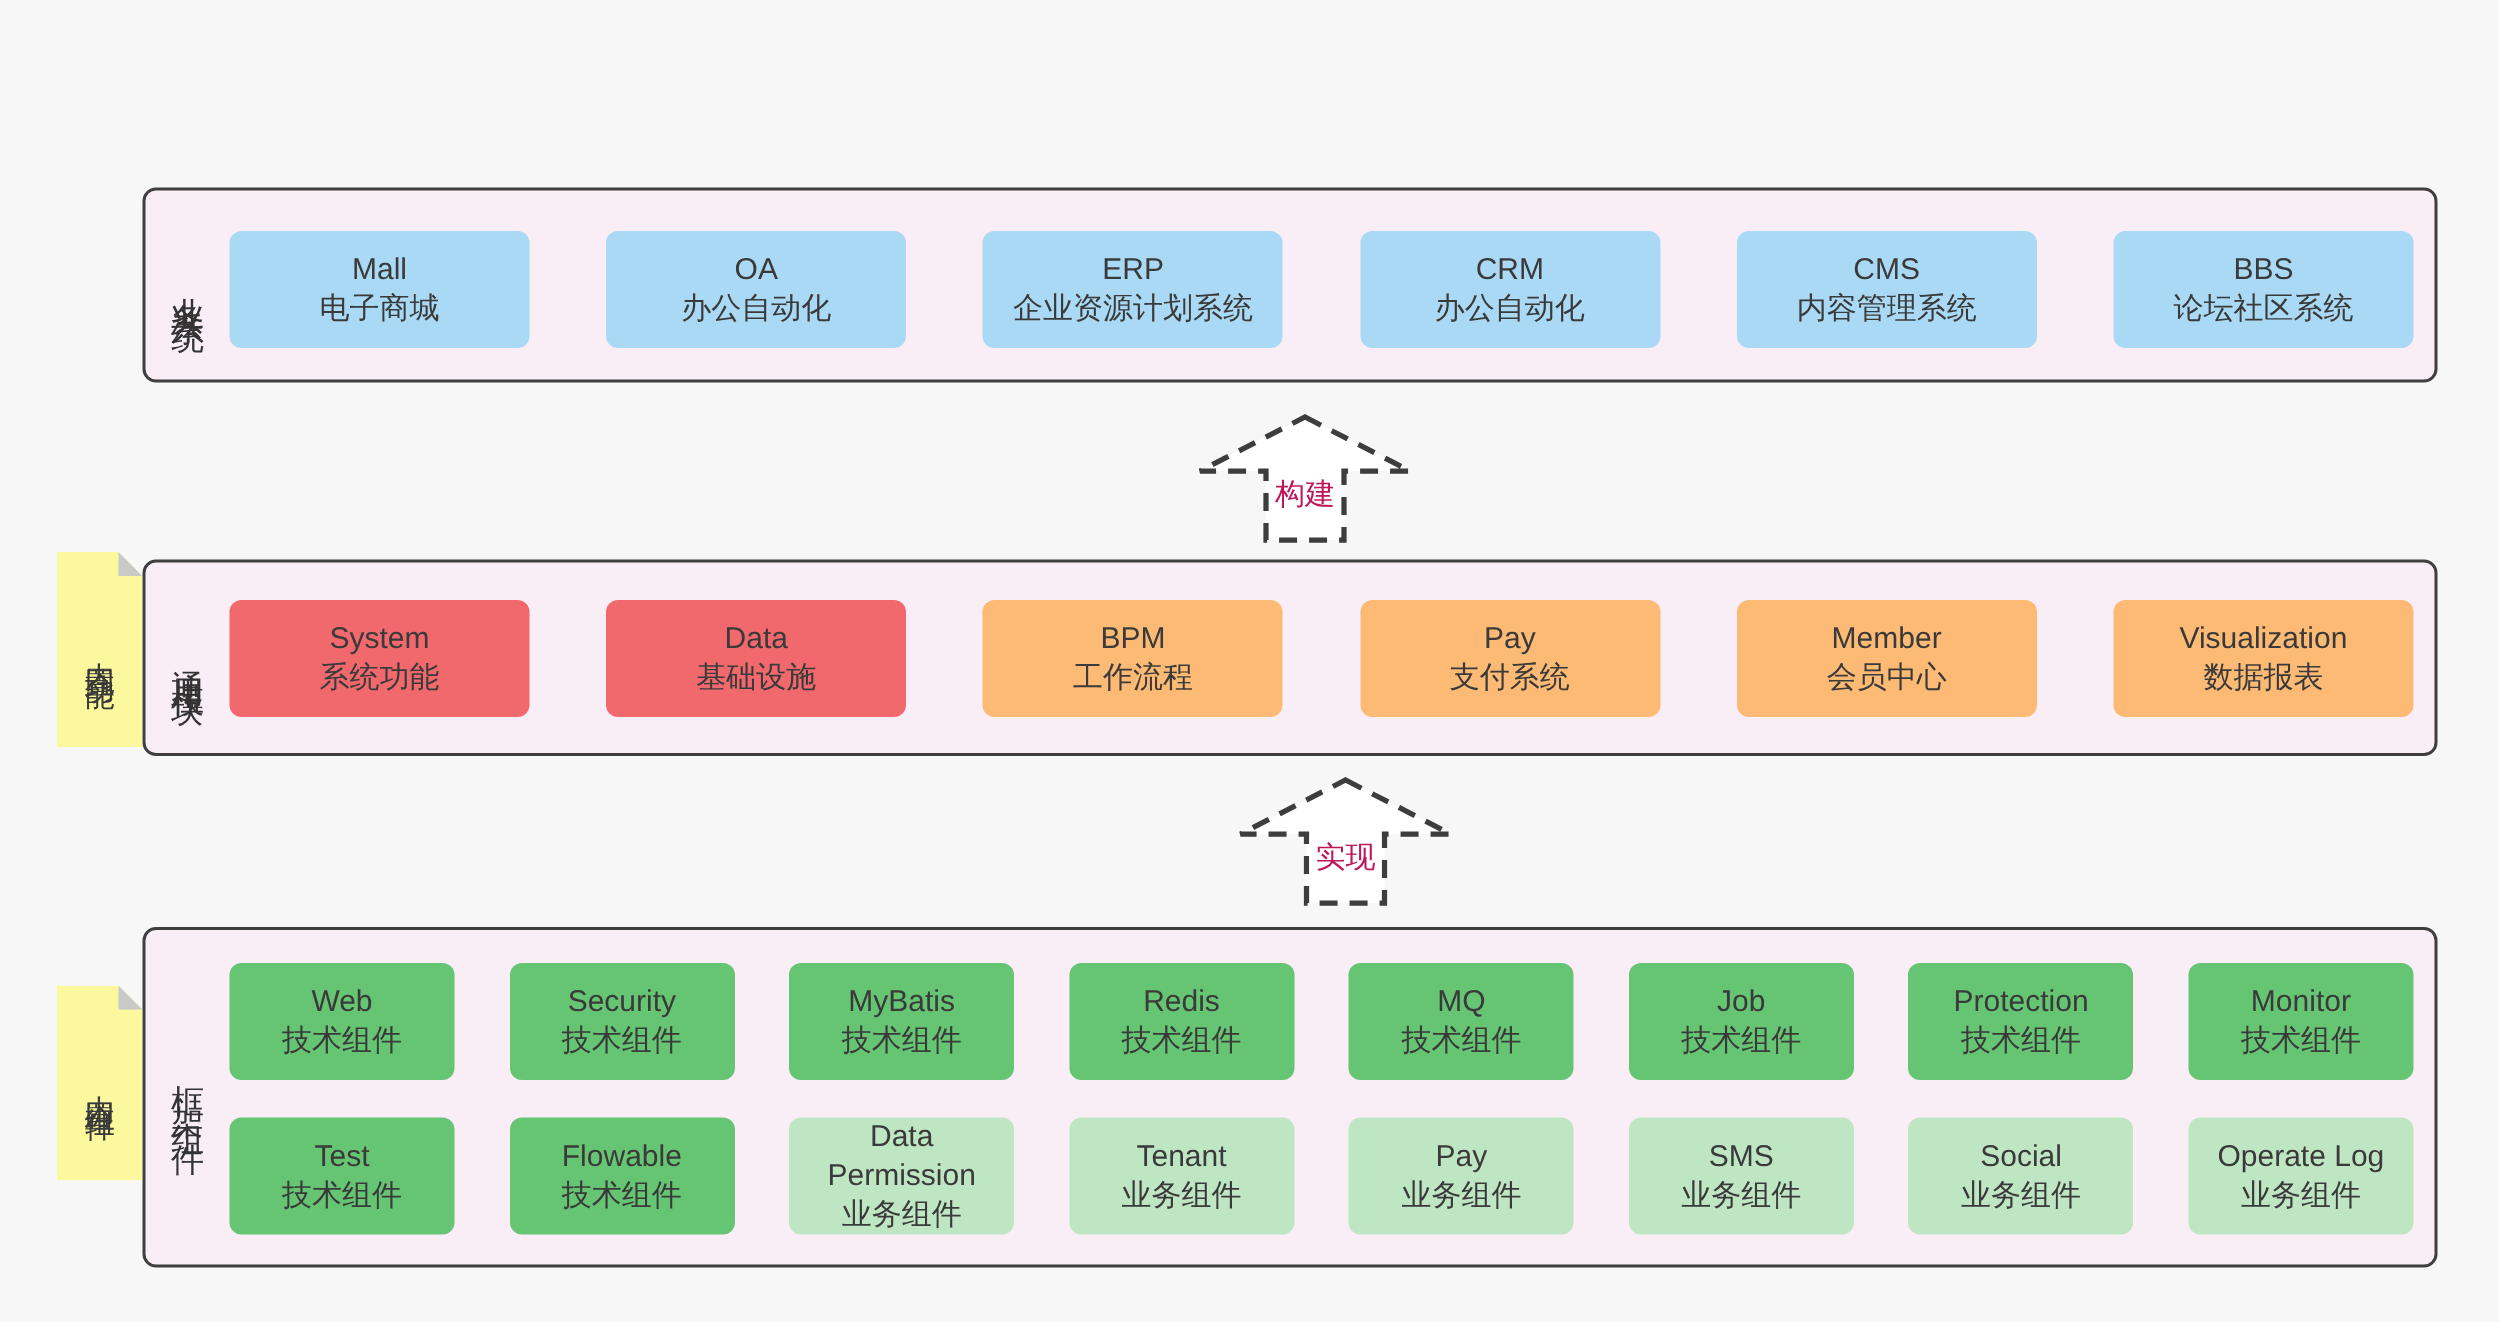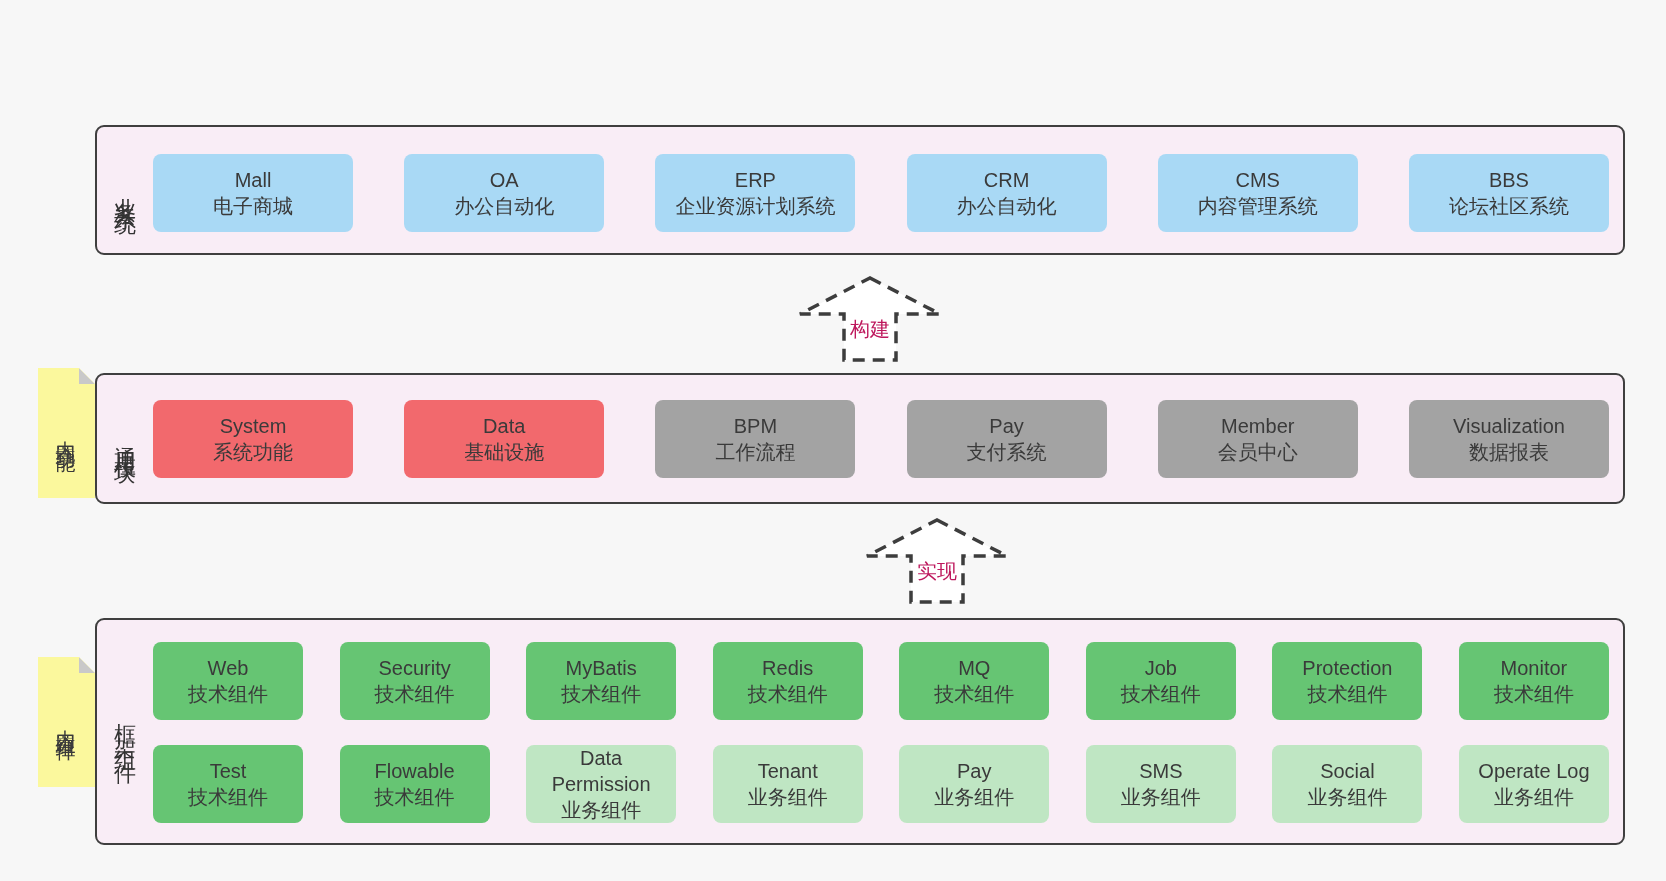--- a/index.html
+++ b/index.html
@@ -33,21 +33,21 @@
   .layer-3 .row.r2{top:125px;}
   .box{
     height:78px;border-radius:8px;box-sizing:border-box;padding:0 8px;
     display:flex;flex-direction:column;align-items:center;justify-content:center;
     text-align:center;font-size:20px;line-height:1.3;color:#3a3a3a;
   }
   .w6{width:200px;}
   .w8{width:150px;}
   .blue{background:#a9d9f5;align-items:center;}
   .red{background:#f2696d;}
-  .pink{background:#a3a3a3;}
+  .pink{background:#fdba74;}
   .green{background:#66c573;text-align:right;}
   .lightgreen{background:#bfe6c3;}
   .sticky{
     position:absolute;left:38px;width:57px;height:130px;
     background:#fbf89d;
     clip-path:polygon(0 0,calc(100% - 16px) 0,100% 16px,100% 100%,0 100%);
     display:flex;align-items:center;justify-content:center;
     z-index:2;
   }
   .sticky-mid{top:368px;}
@@ -55,21 +55,21 @@
   .sticky .fold{
     position:absolute;top:0;right:0;width:0;height:0;
     border-bottom:16px solid #c9c9c9;border-right:16px solid transparent;
   }
   .sticky-label{
     writing-mode:vertical-rl;text-orientation:upright;
     font-size:20px;letter-spacing:4px;color:#3a3a3a;white-space:nowrap;
   }
   .arrow{position:absolute;width:146px;height:88px;}
   .arrow-1{left:797px;top:275px;}
-  .arrow-2{left:864px;top:517px;text-align:right;}
+  .arrow-2{left:824px;top:517px;text-align:right;}
   .arrow svg{display:block;width:146px;height:88px;}
   .arrow-label{
     position:absolute;left:50%;top:41px;transform:translateX(-50%);
     background:#ffffff;padding:0 4px;font-size:20px;color:#be185d;white-space:nowrap;
   }
 </style>
 </head>
 <body>
 
 <div class="layer layer-1">

